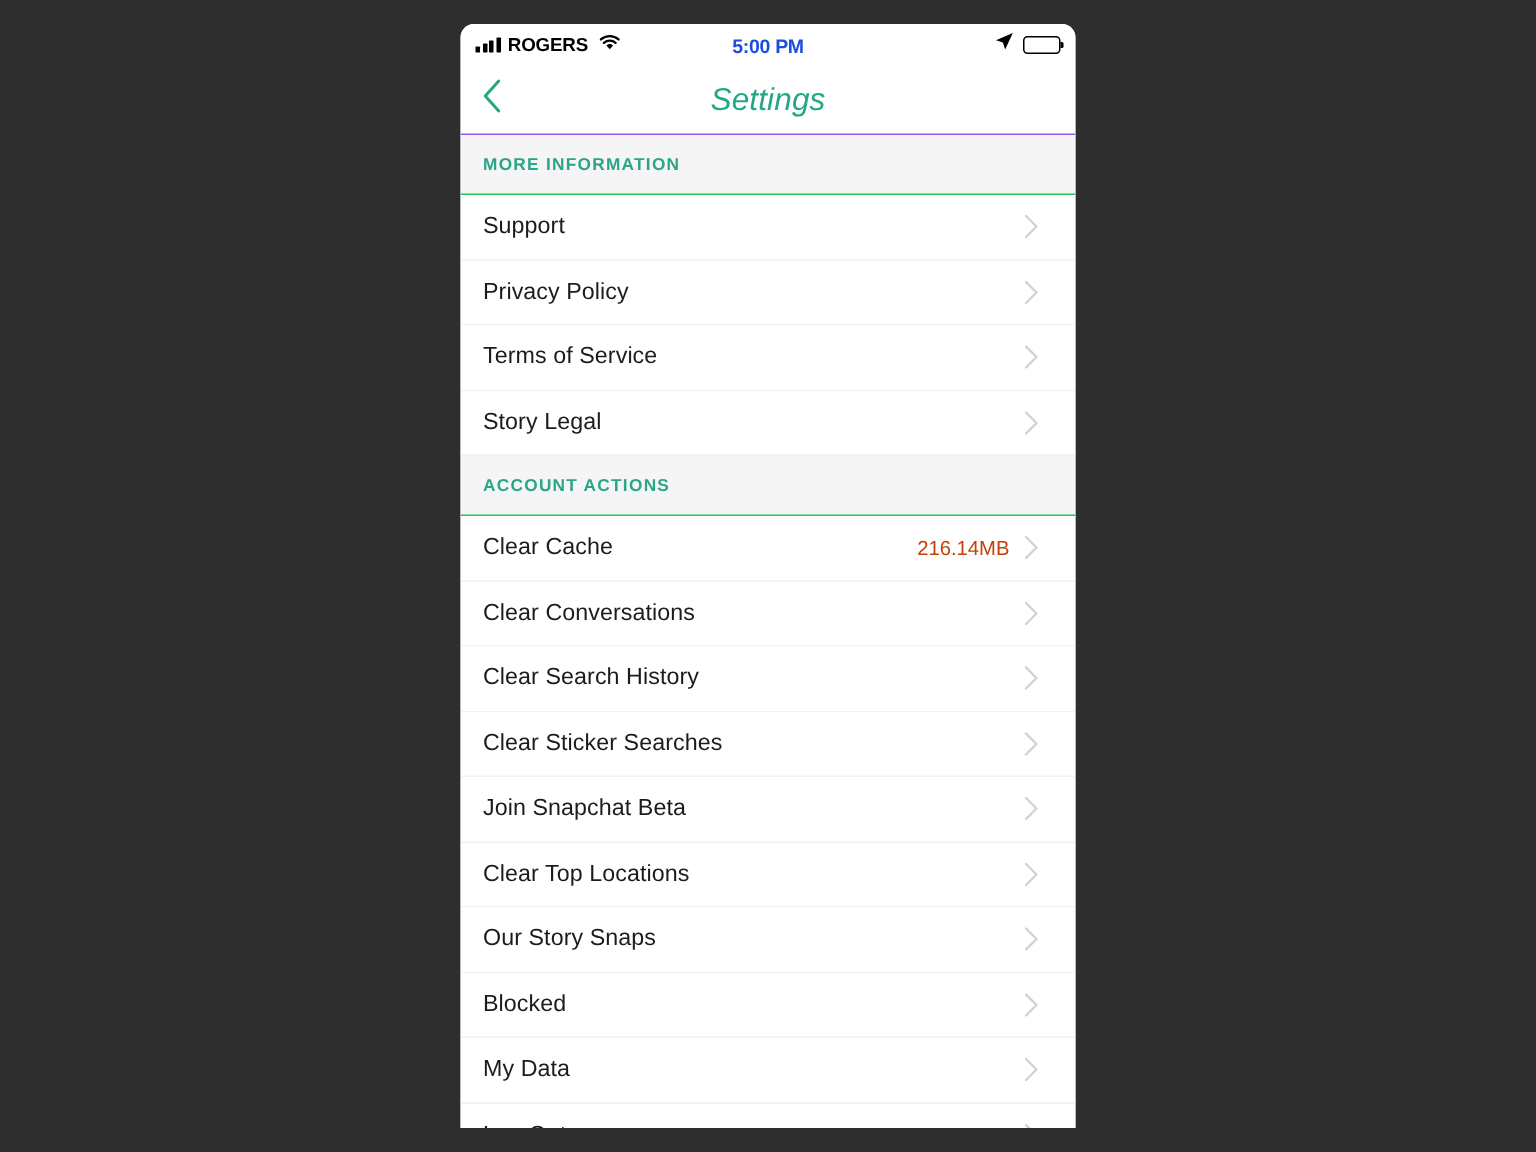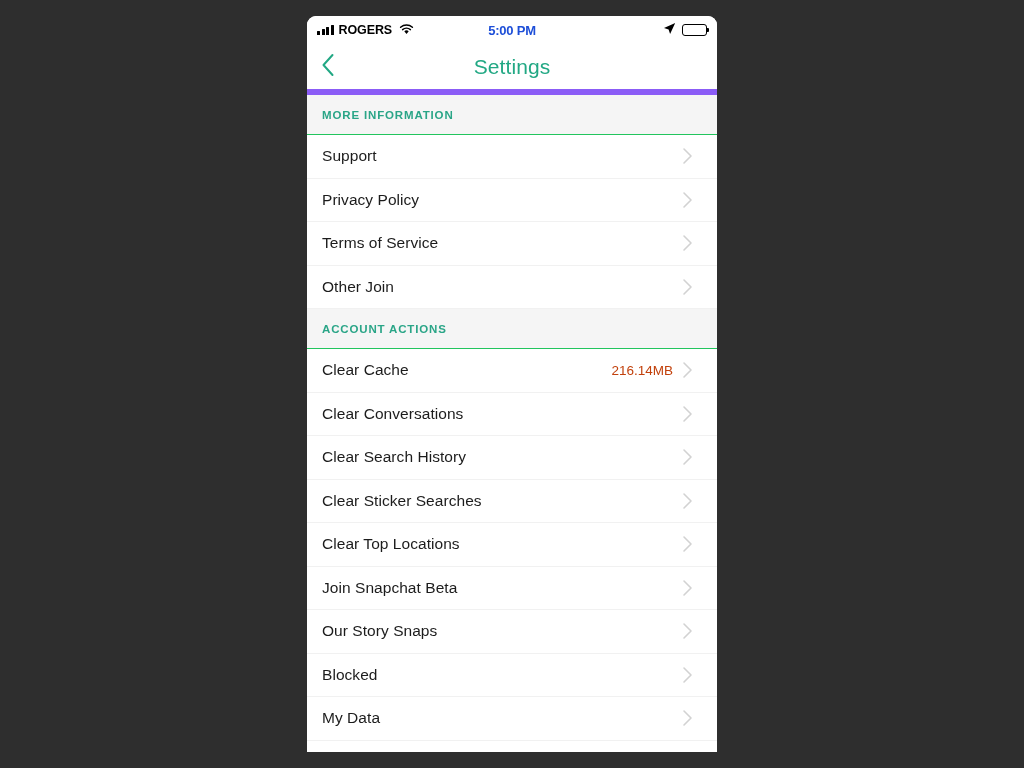--- a/index.html
+++ b/index.html
@@ -110,21 +110,22 @@
   }
 
   
   #nav-header {
     flex: 0 0 45px;
     height: 45px;
     background: #ffffff;
     position: relative;
     display: flex;
     align-items: center;
-    border-bottom: 6px solid #8b5cf6;
+    border-bottom: 1px solid #8b5cf6;
+    font-style: italic;
   }
   #back-button {
     position: absolute;
     left: 13px;
     top: 0;
     bottom: 0;
     width: 38px;
     display: flex;
     align-items: center;
     justify-content: flex-start;
@@ -258,21 +259,21 @@
       </div>
       <div class="row">
         <span class="row-label">Terms of Service</span>
         <span class="row-chevron">
           <svg width="11" height="18" viewBox="0 0 11 18">
             <path d="M2 2 L9 9 L2 16" stroke="#d2d2d2" stroke-width="1.6" fill="none" stroke-linecap="round" stroke-linejoin="round"></path>
           </svg>
         </span>
       </div>
       <div class="row">
-        <span class="row-label">Other Join</span>
+        <span class="row-label">Story Legal</span>
         <span class="row-chevron">
           <svg width="11" height="18" viewBox="0 0 11 18">
             <path d="M2 2 L9 9 L2 16" stroke="#d2d2d2" stroke-width="1.6" fill="none" stroke-linecap="round" stroke-linejoin="round"></path>
           </svg>
         </span>
       </div>
       <div class="section-header">
         <span class="section-header-label">ACCOUNT ACTIONS</span>
       </div>
       <div class="row">
@@ -302,36 +303,36 @@
       </div>
       <div class="row">
         <span class="row-label">Clear Sticker Searches</span>
         <span class="row-chevron">
           <svg width="11" height="18" viewBox="0 0 11 18">
             <path d="M2 2 L9 9 L2 16" stroke="#d2d2d2" stroke-width="1.6" fill="none" stroke-linecap="round" stroke-linejoin="round"></path>
           </svg>
         </span>
       </div>
       <div class="row">
+        <span class="row-label">Join Snapchat Beta</span>
+        <span class="row-chevron">
+          <svg width="11" height="18" viewBox="0 0 11 18">
+            <path d="M2 2 L9 9 L2 16" stroke="#d2d2d2" stroke-width="1.6" fill="none" stroke-linecap="round" stroke-linejoin="round"></path>
+          </svg>
+        </span>
+      </div>
+      <div class="row">
         <span class="row-label">Clear Top Locations</span>
         <span class="row-chevron">
           <svg width="11" height="18" viewBox="0 0 11 18">
             <path d="M2 2 L9 9 L2 16" stroke="#d2d2d2" stroke-width="1.6" fill="none" stroke-linecap="round" stroke-linejoin="round"></path>
           </svg>
         </span>
       </div>
       <div class="row">
-        <span class="row-label">Join Snapchat Beta</span>
-        <span class="row-chevron">
-          <svg width="11" height="18" viewBox="0 0 11 18">
-            <path d="M2 2 L9 9 L2 16" stroke="#d2d2d2" stroke-width="1.6" fill="none" stroke-linecap="round" stroke-linejoin="round"></path>
-          </svg>
-        </span>
-      </div>
-      <div class="row">
         <span class="row-label">Our Story Snaps</span>
         <span class="row-chevron">
           <svg width="11" height="18" viewBox="0 0 11 18">
             <path d="M2 2 L9 9 L2 16" stroke="#d2d2d2" stroke-width="1.6" fill="none" stroke-linecap="round" stroke-linejoin="round"></path>
           </svg>
         </span>
       </div>
       <div class="row">
         <span class="row-label">Blocked</span>
         <span class="row-chevron">

